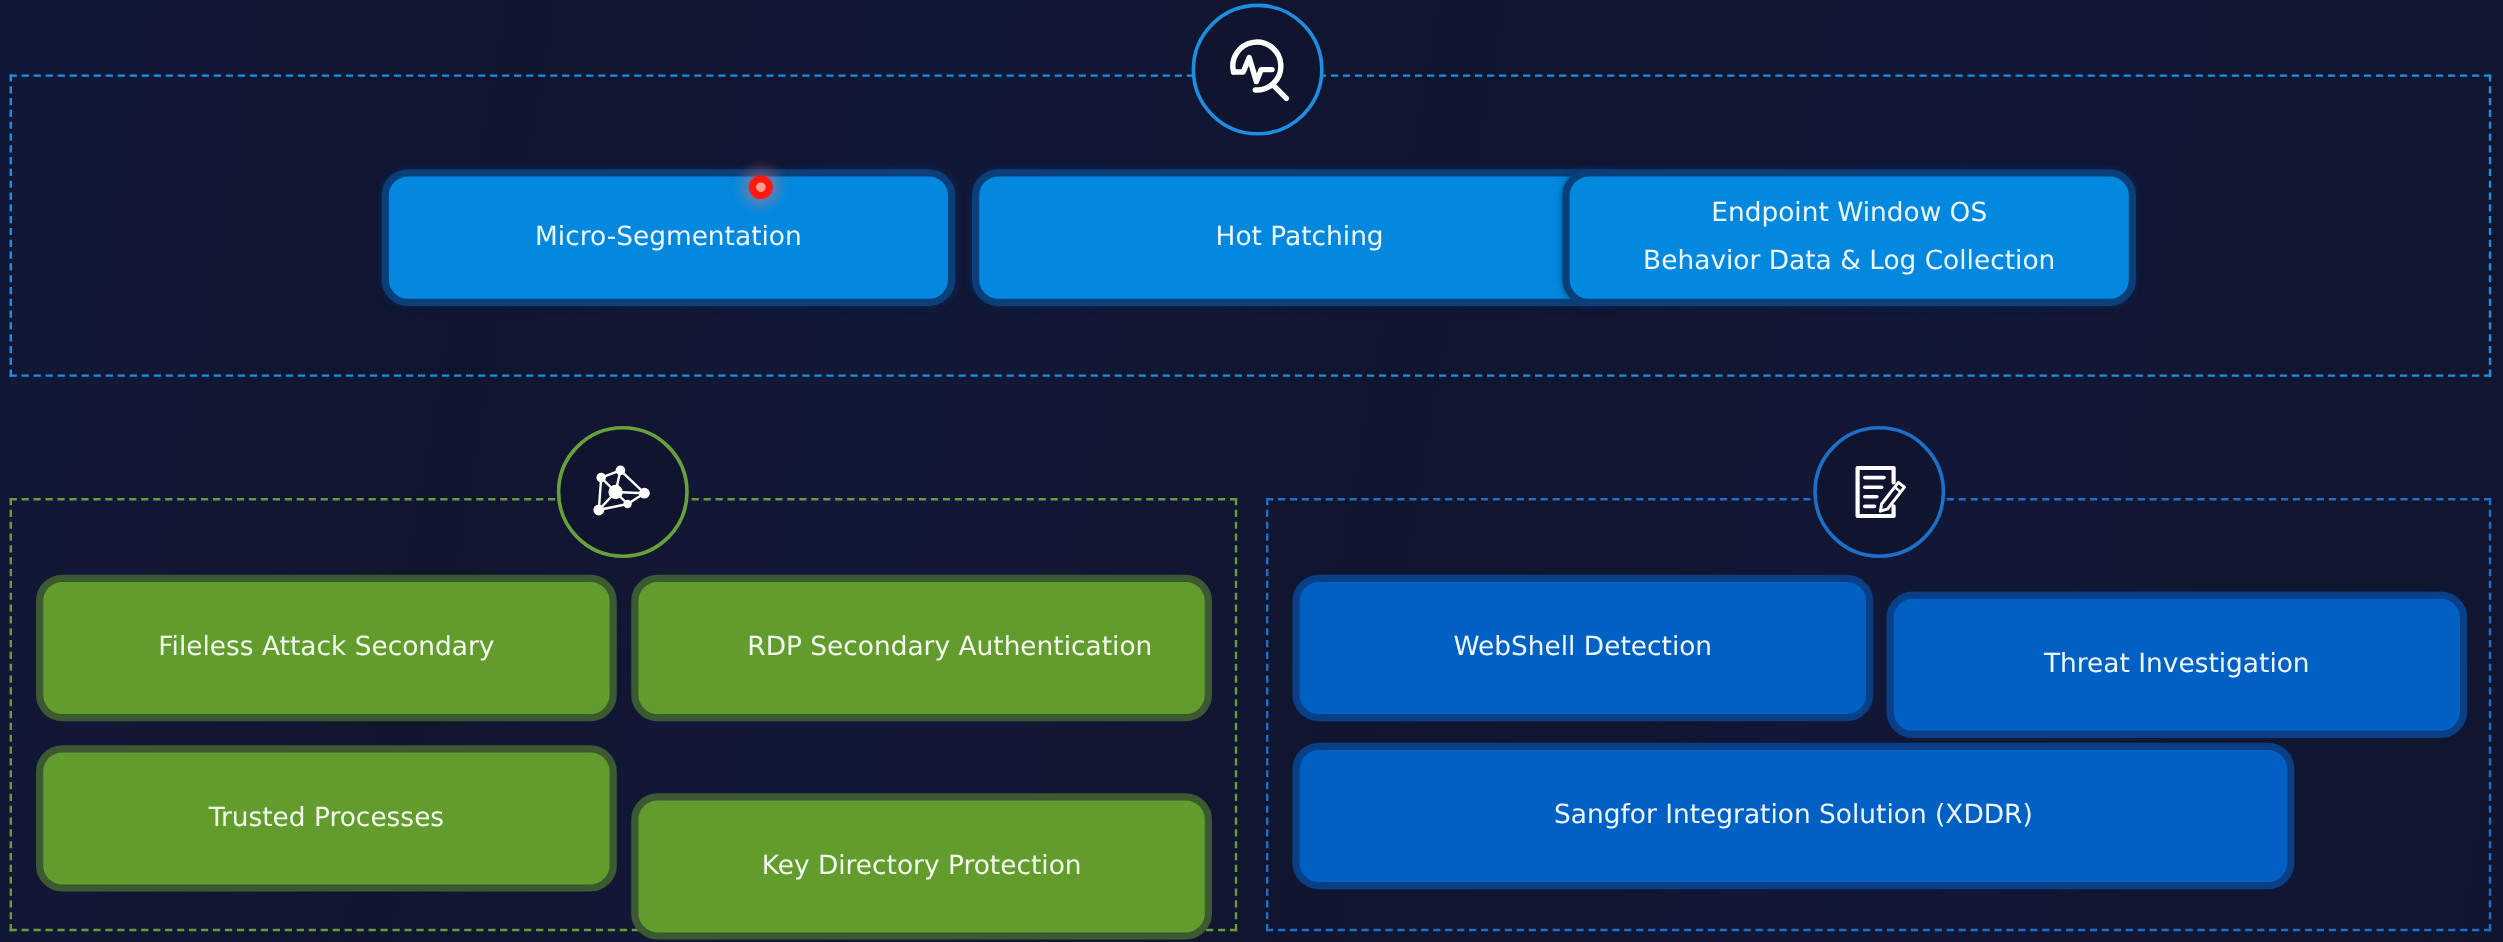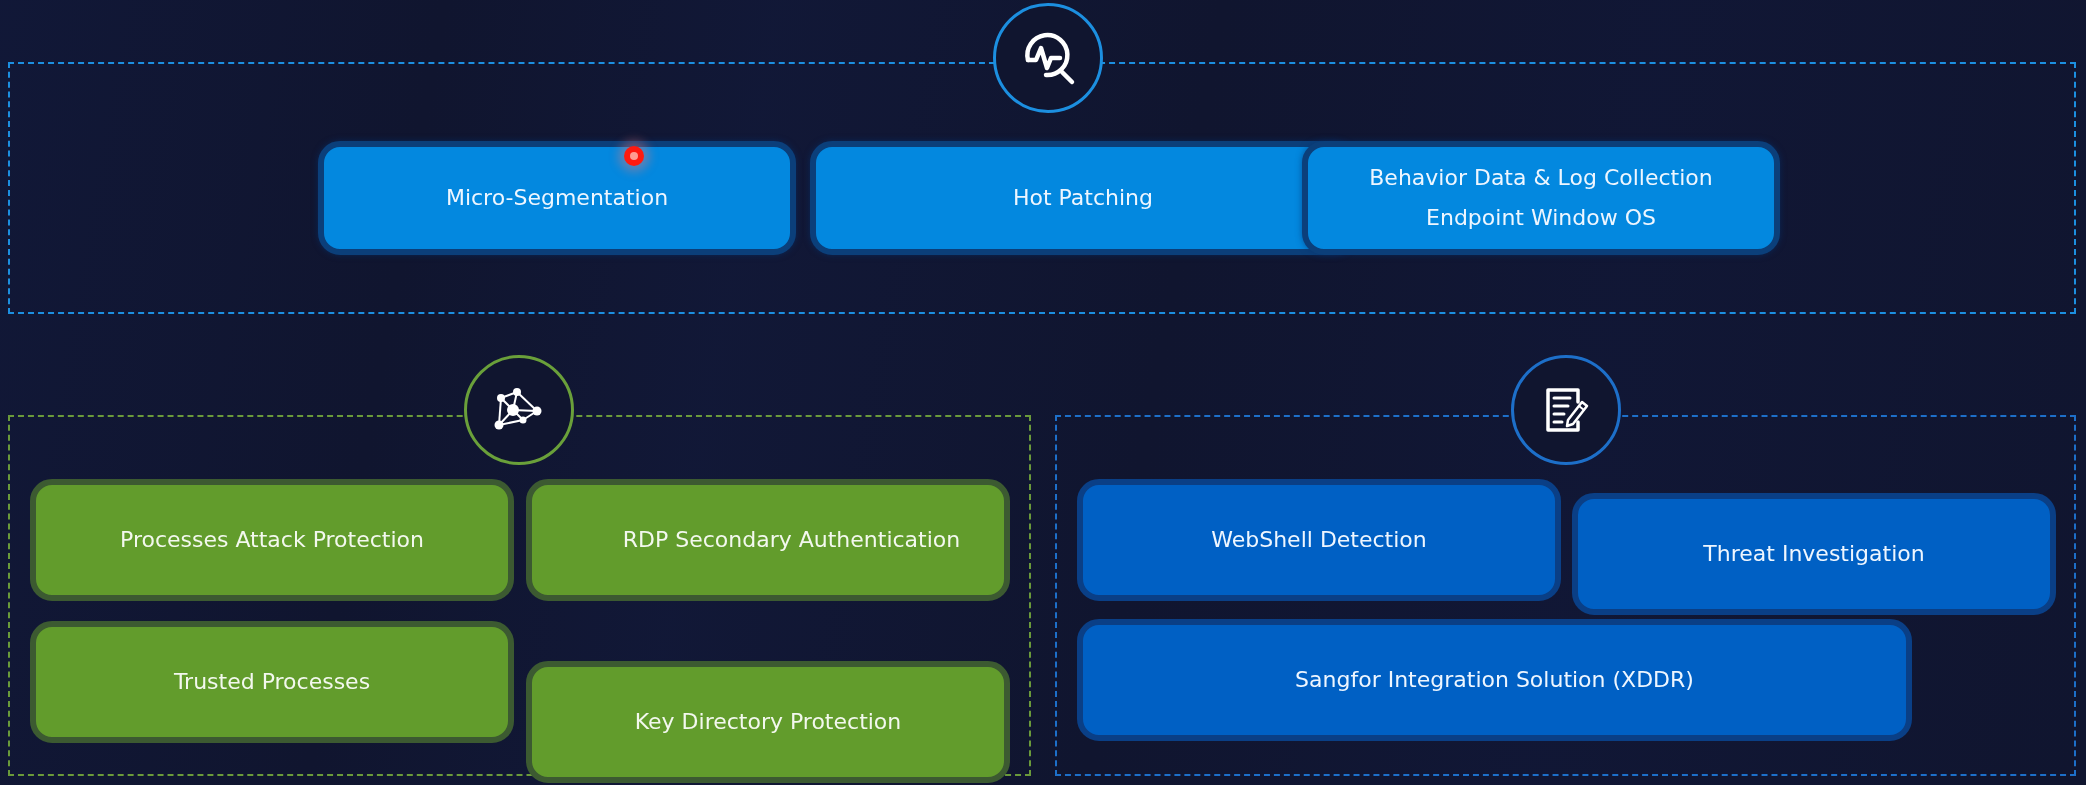--- a/index.html
+++ b/index.html
@@ -89,22 +89,22 @@
   </svg>
 </div>
 
 <div class="card sky" style="left:318px; top:141px; width:478px; height:114px;">
   <span>Micro-Segmentation</span>
 </div>
 <div class="card sky" style="left:810px; top:141px; width:546px; height:114px;">
   <span>Hot Patching</span>
 </div>
 <div class="card sky" style="left:1302px; top:141px; width:478px; height:114px;">
+  <span>Endpoint Window OS</span>
   <span>Behavior Data &amp; Log Collection</span>
-  <span>Endpoint Window OS</span>
 </div>
 
 <div class="cursor-dot"></div>
 
 <div class="group green" style="left:8px; top:415px; width:1023px; height:361px;"></div>
 <div class="icon-circle green" style="left:464px; top:355px;">
   <svg viewBox="0 0 64 64">
     <g stroke="#ffffff" stroke-width="2" fill="none">
       <line x1="14" y1="20" x2="30" y2="14"></line>
       <line x1="30" y1="14" x2="50" y2="33"></line>
@@ -122,21 +122,21 @@
       <circle cx="30" cy="14" r="4"></circle>
       <circle cx="26" cy="32" r="6"></circle>
       <circle cx="50" cy="33" r="4.5"></circle>
       <circle cx="12" cy="47" r="4.5"></circle>
       <circle cx="36" cy="42" r="3.5"></circle>
     </g>
   </svg>
 </div>
 
 <div class="card leaf" style="left:30px; top:479px; width:484px; height:122px;">
-  <span>Processes Attack Protection</span>
+  <span>Fileless Attack Secondary</span>
 </div>
 <div class="card leaf" style="left:526px; top:479px; width:484px; height:122px;padding-left:47px;">
   <span>RDP Secondary Authentication</span>
 </div>
 <div class="card leaf" style="left:30px; top:621px; width:484px; height:122px;">
   <span>Trusted Processes</span>
 </div>
 <div class="card leaf" style="left:526px; top:621px; width:484px; height:122px;margin-top:40px;">
   <span>Key Directory Protection</span>
 </div>

